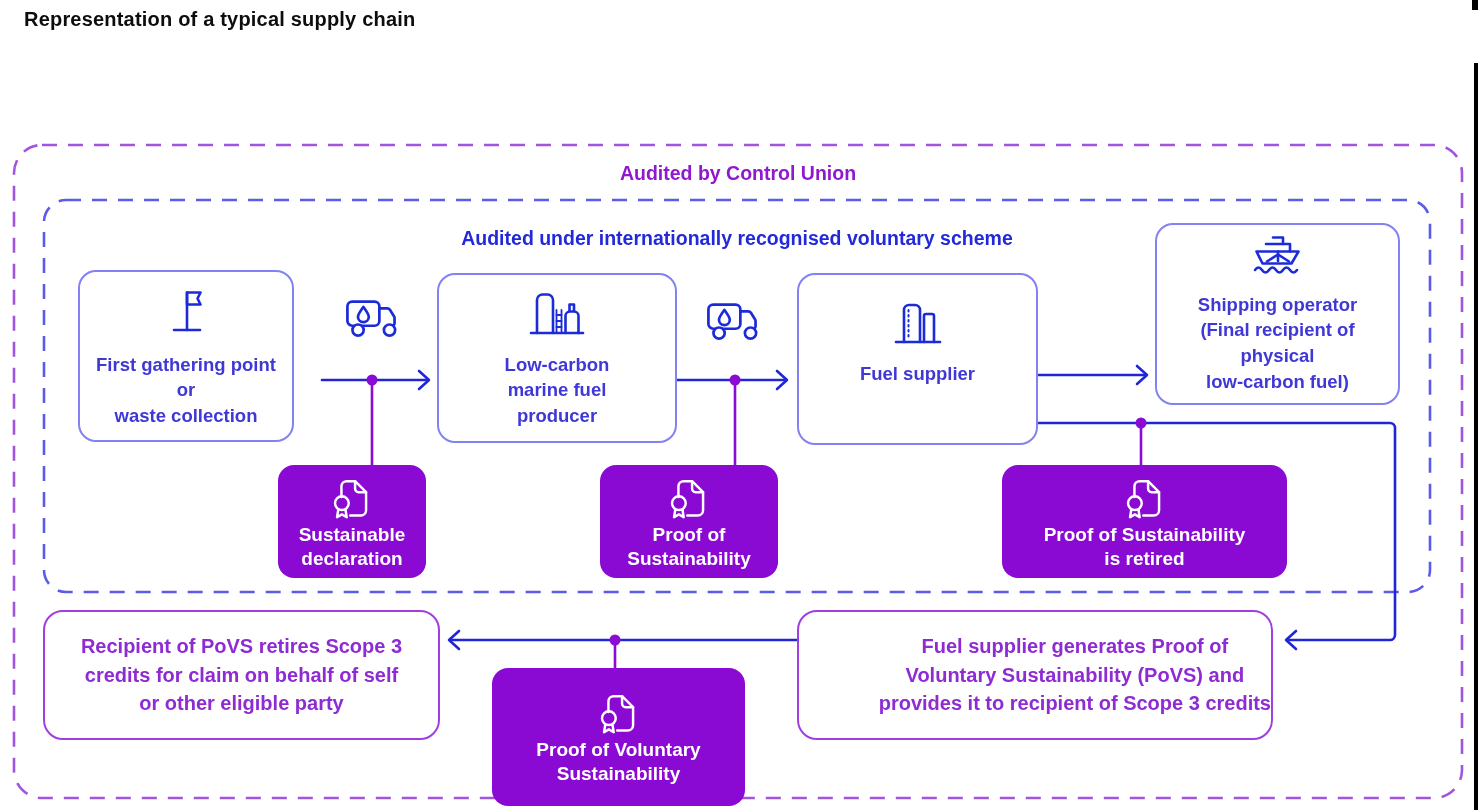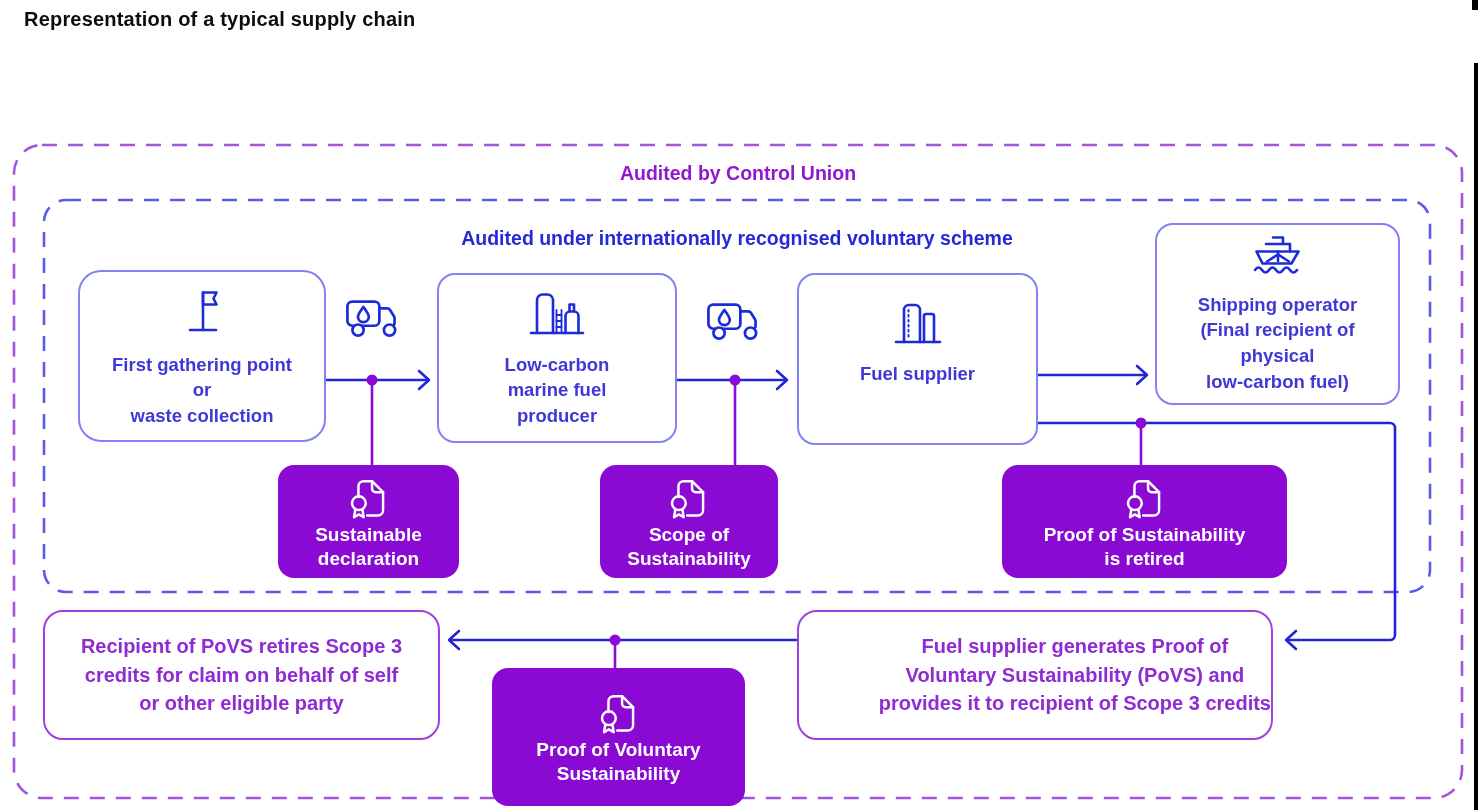--- a/index.html
+++ b/index.html
@@ -89,21 +89,21 @@
       <circle cx="372" cy="380" r="5.5"></circle>
       <circle cx="735" cy="380" r="5.5"></circle>
       <circle cx="1141" cy="423" r="5.5"></circle>
       <circle cx="615" cy="640" r="5.5"></circle>
     </g>
   </svg>
 
   <div class="abs group-label outer-label">Audited by Control Union</div>
   <div class="abs group-label inner-label">Audited under internationally recognised voluntary scheme</div>
 
-  <div class="abs node" style="left:78px;top:270px;width:248px;height:172px;border-radius:23px;">
+  <div class="abs node" style="left:78px;top:270px;width:216px;height:172px;">
     <span class="node-icon">
       <svg width="48" height="52" viewBox="0 0 48 52" fill="none" stroke="currentColor" stroke-width="2.6" stroke-linecap="round" stroke-linejoin="round">
         <path d="M12 46 H38"></path>
           <path d="M25 46 V8.5"></path>
         <path d="M25 8.5 h13.5 l-3 6 3 6 H25 Z"></path>
       </svg>
     </span>
     <div class="node-label">First gathering point
 or
 waste collection</div>
@@ -172,21 +172,21 @@
   <span class="abs truck" style="left:706px;top:297px;">
     <svg width="60" height="48" viewBox="0 0 62 48" fill="none" stroke="currentColor" stroke-width="2.8" stroke-linecap="round" stroke-linejoin="round">
       <rect x="2.5" y="7" width="33" height="25" rx="5"></rect>
       <path d="M35.5 14 h8.2 a3.2 3.2 0 0 1 2.7 1.5 l4.2 6.6 a4 4 0 0 1 .6 2.1 v5.3 a2.5 2.5 0 0 1 -2.5 2.5 h-1.4"></path>
       <circle cx="13.5" cy="36.5" r="5.8" fill="#ffffff"></circle>
       <circle cx="46" cy="36.5" r="5.8" fill="#ffffff"></circle>
       <path d="M19 12.5 c-3.8 5.2 -5.6 7.6 -5.6 10.2 a5.6 5.6 0 0 0 11.2 0 c0 -2.6 -1.8 -5 -5.6 -10.2 Z"></path>
     </svg>
   </span>
 
-  <div class="abs tag" style="left:278px;top:465px;width:181px;height:113px;">
+  <div class="abs tag" style="left:278px;top:465px;width:148px;height:113px;">
     <span class="tag-icon">
       <svg width="44" height="48" viewBox="0 0 50 54" fill="none" stroke="currentColor" stroke-width="2.8" stroke-linecap="round" stroke-linejoin="round">
         <path d="M13 27 v-12 a6 6 0 0 1 6 -6 h9.5 L41 21.5 V42 a6 6 0 0 1 -6 6 H23"></path>
         <path d="M28.5 9 v8.5 a4 4 0 0 0 4 4 H41"></path>
         <circle cx="13.5" cy="34" r="7.8"></circle>
         <path d="M9.5 41 L8 50 l5.5 -3.2 5.5 3.2 L17.5 41"></path>
       </svg>
     </span>
     <div class="tag-label">Sustainable
 declaration</div>
@@ -194,21 +194,21 @@
 
   <div class="abs tag" style="left:600px;top:465px;width:178px;height:113px;">
     <span class="tag-icon">
       <svg width="44" height="48" viewBox="0 0 50 54" fill="none" stroke="currentColor" stroke-width="2.8" stroke-linecap="round" stroke-linejoin="round">
         <path d="M13 27 v-12 a6 6 0 0 1 6 -6 h9.5 L41 21.5 V42 a6 6 0 0 1 -6 6 H23"></path>
         <path d="M28.5 9 v8.5 a4 4 0 0 0 4 4 H41"></path>
         <circle cx="13.5" cy="34" r="7.8"></circle>
         <path d="M9.5 41 L8 50 l5.5 -3.2 5.5 3.2 L17.5 41"></path>
       </svg>
     </span>
-    <div class="tag-label">Scope of
+    <div class="tag-label">Proof of
 Sustainability</div>
   </div>
 
   <div class="abs tag" style="left:1002px;top:465px;width:285px;height:113px;">
     <span class="tag-icon">
       <svg width="44" height="48" viewBox="0 0 50 54" fill="none" stroke="currentColor" stroke-width="2.8" stroke-linecap="round" stroke-linejoin="round">
         <path d="M13 27 v-12 a6 6 0 0 1 6 -6 h9.5 L41 21.5 V42 a6 6 0 0 1 -6 6 H23"></path>
         <path d="M28.5 9 v8.5 a4 4 0 0 0 4 4 H41"></path>
         <circle cx="13.5" cy="34" r="7.8"></circle>
         <path d="M9.5 41 L8 50 l5.5 -3.2 5.5 3.2 L17.5 41"></path>

